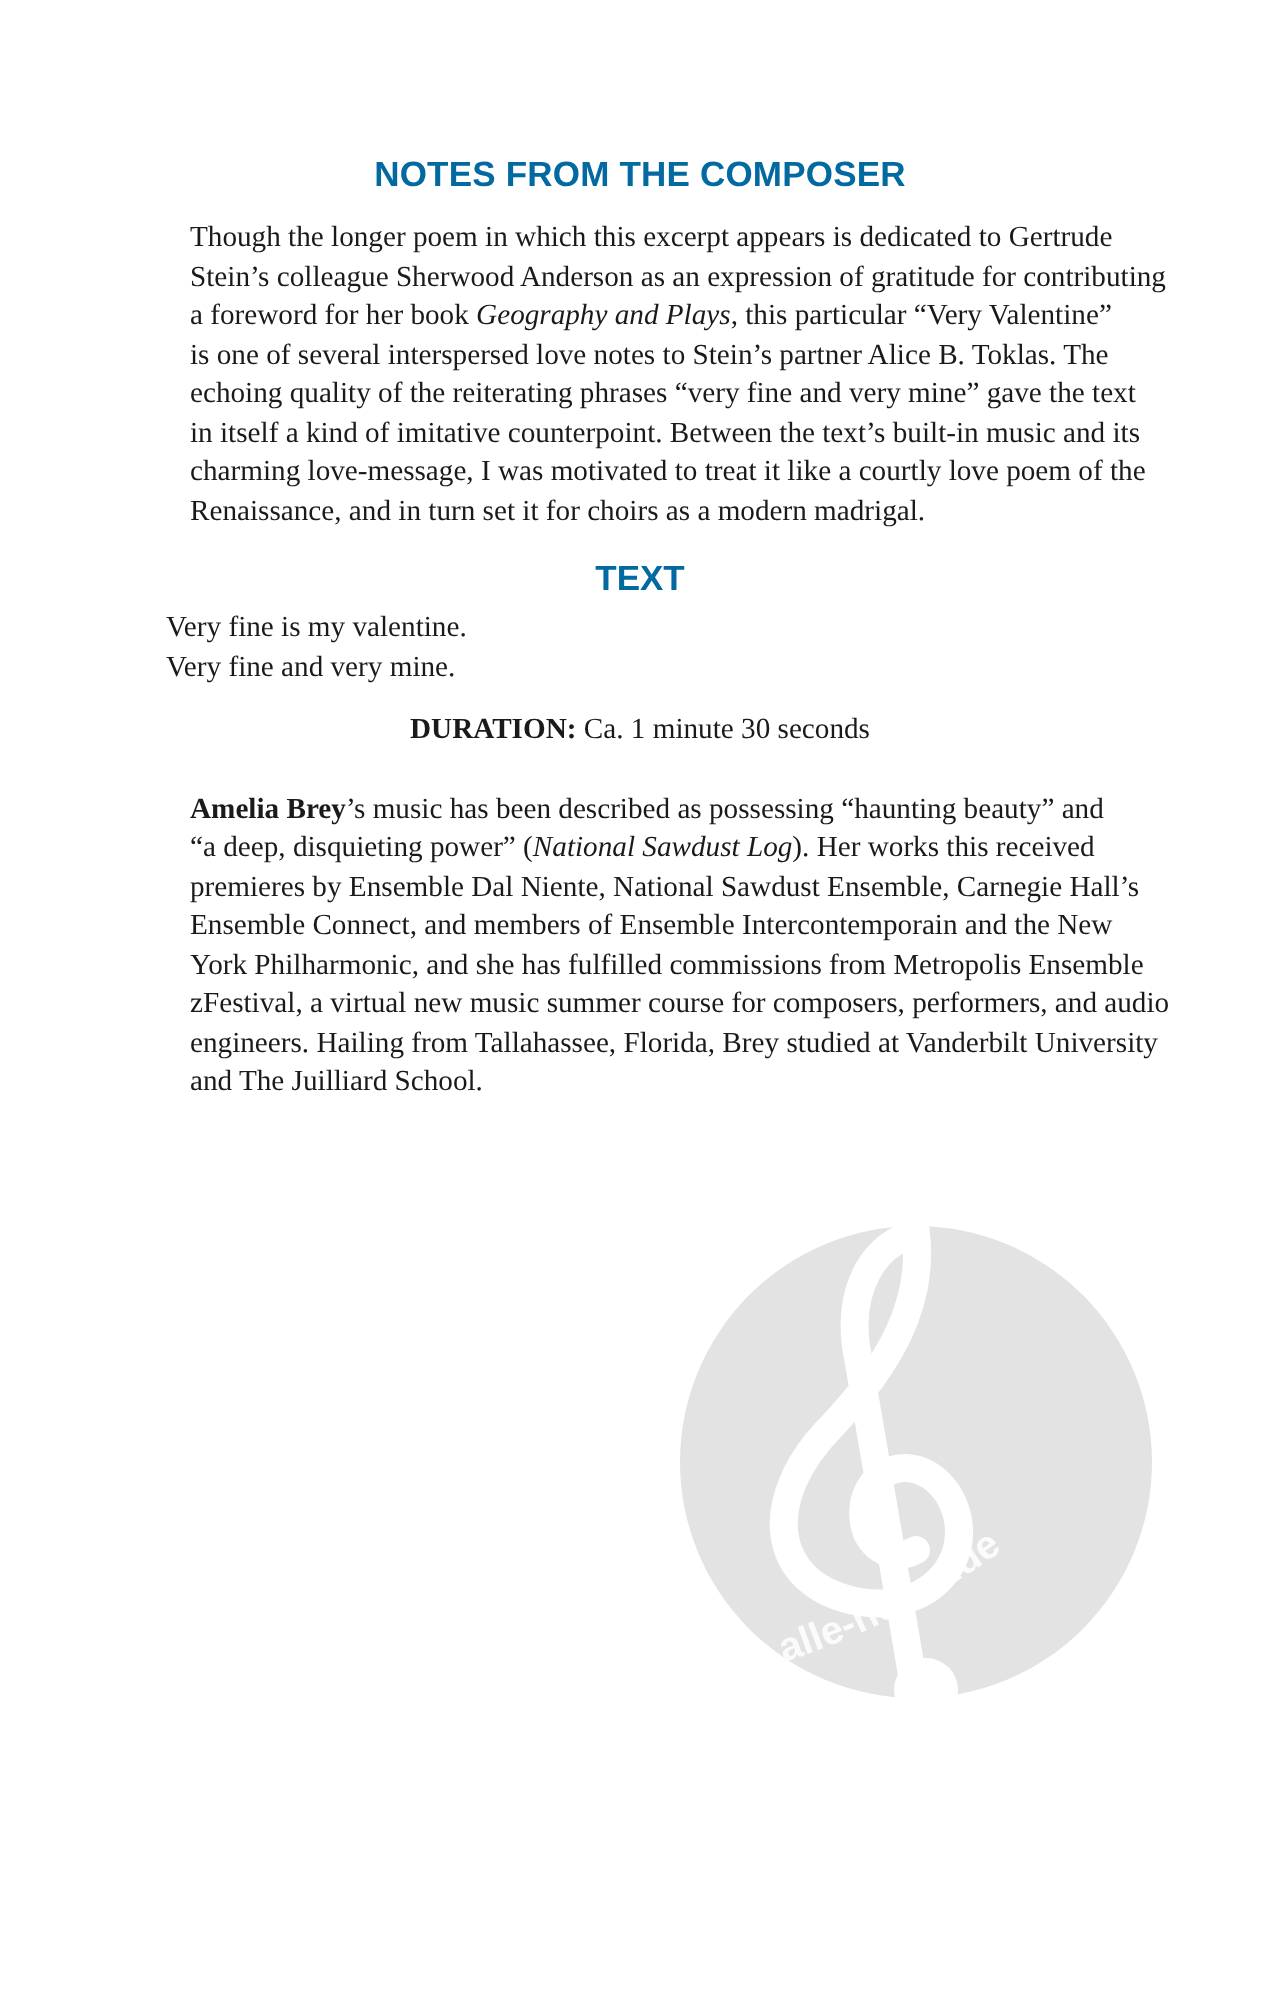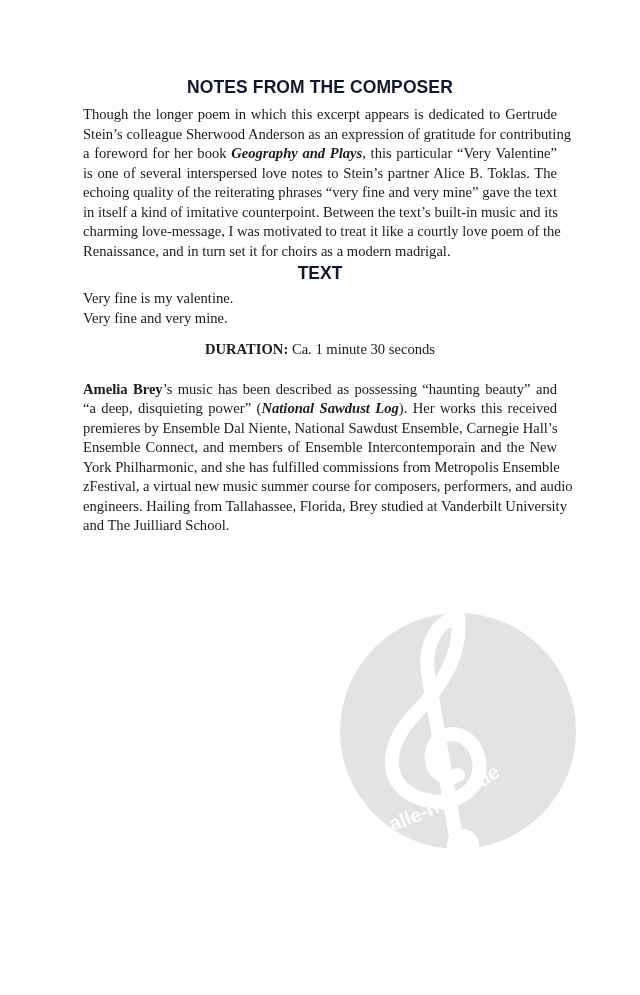--- a/index.html
+++ b/index.html
@@ -18,39 +18,39 @@
       position: absolute;
       left: 83px;
       top: 76px;
       width: 474px;
     }
     h1, h2 {
       font-family: "Liberation Sans", "DejaVu Sans", sans-serif;
       font-weight: bold;
       text-align: center;
       margin: 0;
-      color: #0f172a;
+      color: #0369a1;
     }
     h1 {
       font-size: 17.5px;
       letter-spacing: 0.1px;
       line-height: 22px;
       margin-bottom: 7px;
     }
     h2 {
       font-size: 17.5px;
       line-height: 22px;
       margin-top: 1px;
       margin-bottom: 5px;
     }
     .para {
       font-family: "Liberation Serif", "DejaVu Serif", serif;
       font-size: 14.6px;
       line-height: 19.5px;
-      margin: 0;
+      margin: 12px;
     }
     .para .ln {
       display: block;
       text-align: justify;
       text-align-last: justify;
       white-space: nowrap;
     }
     .para .ln.last {
       text-align-last: left;
     }
@@ -65,21 +65,21 @@
       font-family: "Liberation Serif", "DejaVu Serif", serif;
       font-size: 14.6px;
       line-height: 19.5px;
       margin: 12px 0 0 0;
       text-align: center;
     }
     .bio {
       margin-top: 20px;
     }
     b { font-weight: bold; }
-    i { font-style: italic; font-weight: bold; }
+    i { font-style: italic; }
 
     .watermark {
       position: absolute;
       left: 340px;
       top: 613px;
       width: 236px;
       height: 236px;
     }
   </style>
 </head>

